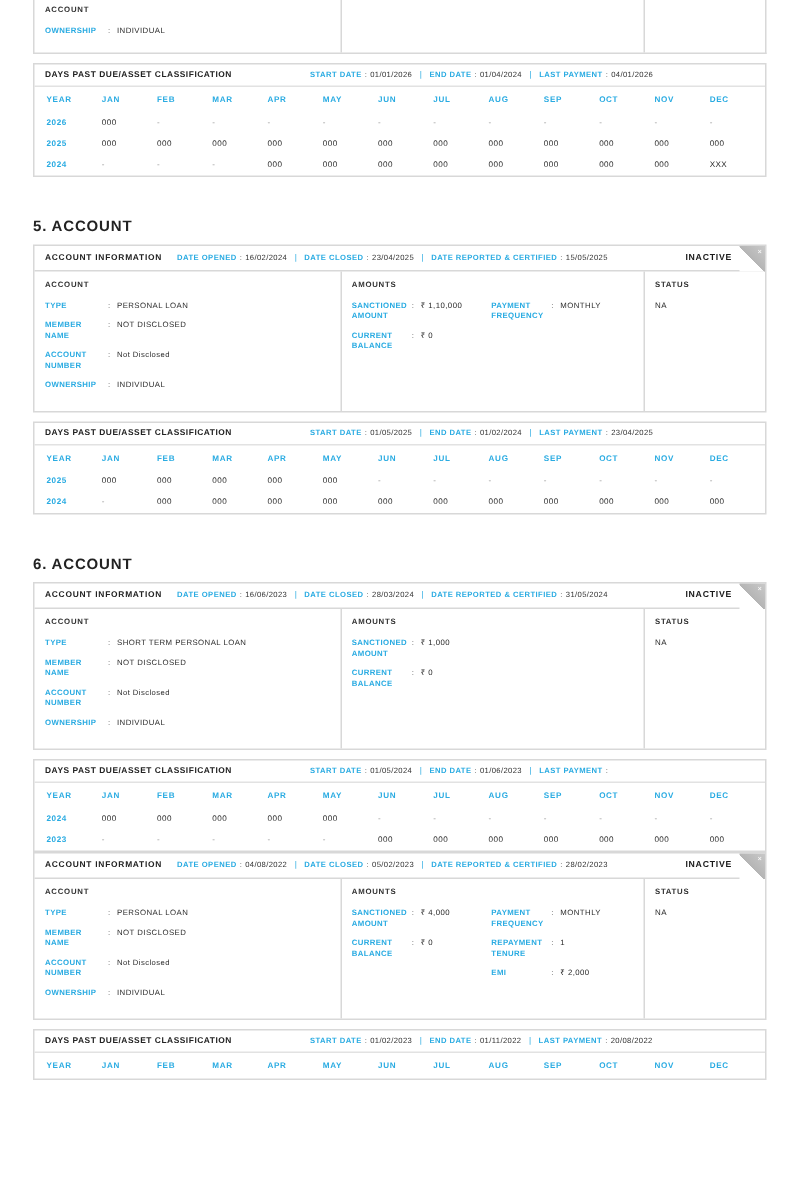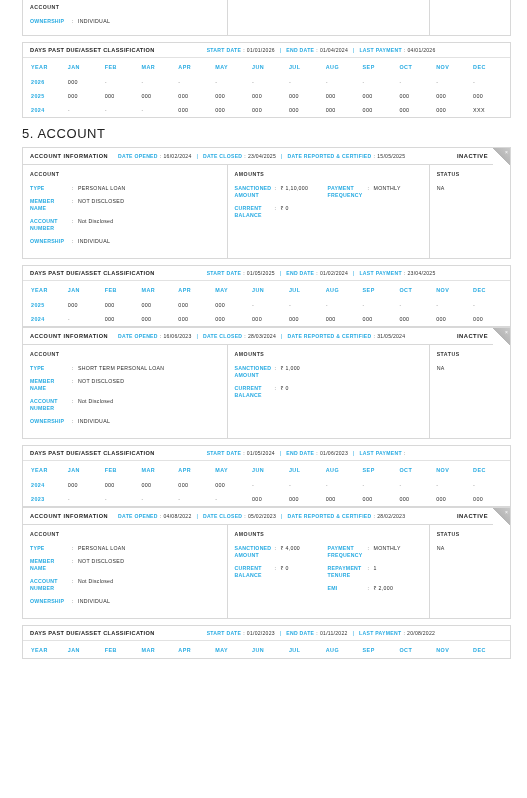--- a/index.html
+++ b/index.html
@@ -9,25 +9,25 @@
     background: #ffffff;
     font-family: "Liberation Sans", sans-serif;
     overflow: hidden;
   }
   body { position: relative; }
 
   .page { width: 527px; padding: 0 0 0 0; }
 
   
   .section-heading {
-    font-size: 13px;
-    font-weight: normal;
+    font-size: 10px;
+    font-weight: bold;
     letter-spacing: .55px;
     color: #222;
-    margin: 8px 0 6px 22px;
+    margin: 28px 0 6px 22px;
   }
 
   
   .card {
     margin: 0 16px 0 22px;
     border: 1px solid #d8d8d8;
     background: #fff;
     position: relative;
   }
 
@@ -458,20 +458,21 @@
               <td class="val">000</td>
               <td class="val">000</td>
               <td class="val">000</td>
               <td class="val">000</td>
               <td class="val">000</td>
               <td class="val">000</td>
             </tr>
           </tbody>
       </table>
     </div>
+      <div class="section-heading">6. ACCOUNT</div>
     <div class="card">
       <div class="card-head">
       <span class="ci-title">ACCOUNT INFORMATION</span>
       <span class="kv-inline">
       <span class="k">DATE OPENED</span>
       <span class="sep">:</span>
       <span class="v">16/06/2023</span>
     </span>
       <span class="pipe">|</span>
       <span class="kv-inline">

